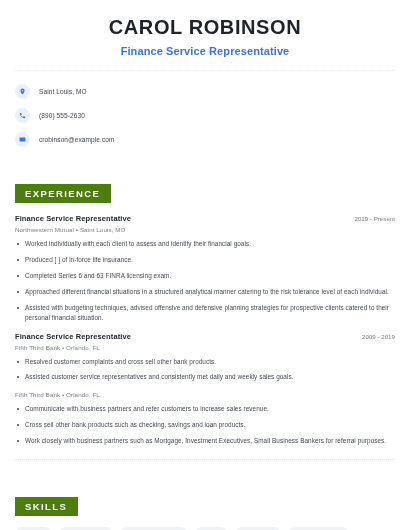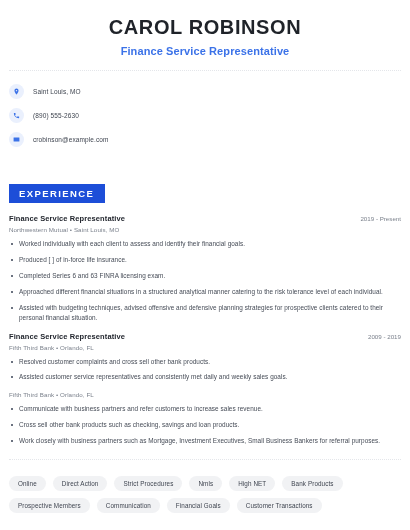--- a/index.html
+++ b/index.html
@@ -13,21 +13,21 @@
   body {
     font-family: "Liberation Sans", sans-serif;
     color: #2f3640;
     overflow: hidden;
   }
 
   .page {
     width: 410px;
     height: 530px;
     background: #ffffff;
-    padding: 0 9px;
+    padding: 0 15px;
     position: relative;
   }
 
   
   .header {
     padding-top: 16px;
     text-align: center;
   }
 
   .full-name {
@@ -83,21 +83,21 @@
     font-size: 6.5px;
     color: #3f4550;
     letter-spacing: 0.1px;
   }
 
   
   .section { margin-top: 16px; }
 
   .section-badge {
     display: inline-block;
-    background: #1d4ed8;
+    background: #4d7c0f;
     color: #ffffff;
     font-size: 9.5px;
     font-weight: bold;
     letter-spacing: 1.4px;
     padding: 4px 11px 4px 10px;
     margin-top: 21px;
   }
 
   
   .jobs { margin-top: 11px; }
@@ -259,20 +259,21 @@
           <li>Work closely with business partners such as Mortgage, Investment Executives, Small Business Bankers for referral purposes.</li>
         </ul>
       </div>
 
     </div>
   </div>
 
   <div class="divider"></div>
 
   <div class="section">
+    <span class="section-badge">SKILLS</span>
 
     <div class="skills-wrap">
       <span class="skill-chip">Online</span>
       <span class="skill-chip">Direct Action</span>
       <span class="skill-chip">Strict Procedures</span>
       <span class="skill-chip">Nmls</span>
       <span class="skill-chip">High NET</span>
       <span class="skill-chip">Bank Products</span>
       <span class="skill-chip">Prospective Members</span>
       <span class="skill-chip">Communication</span>

